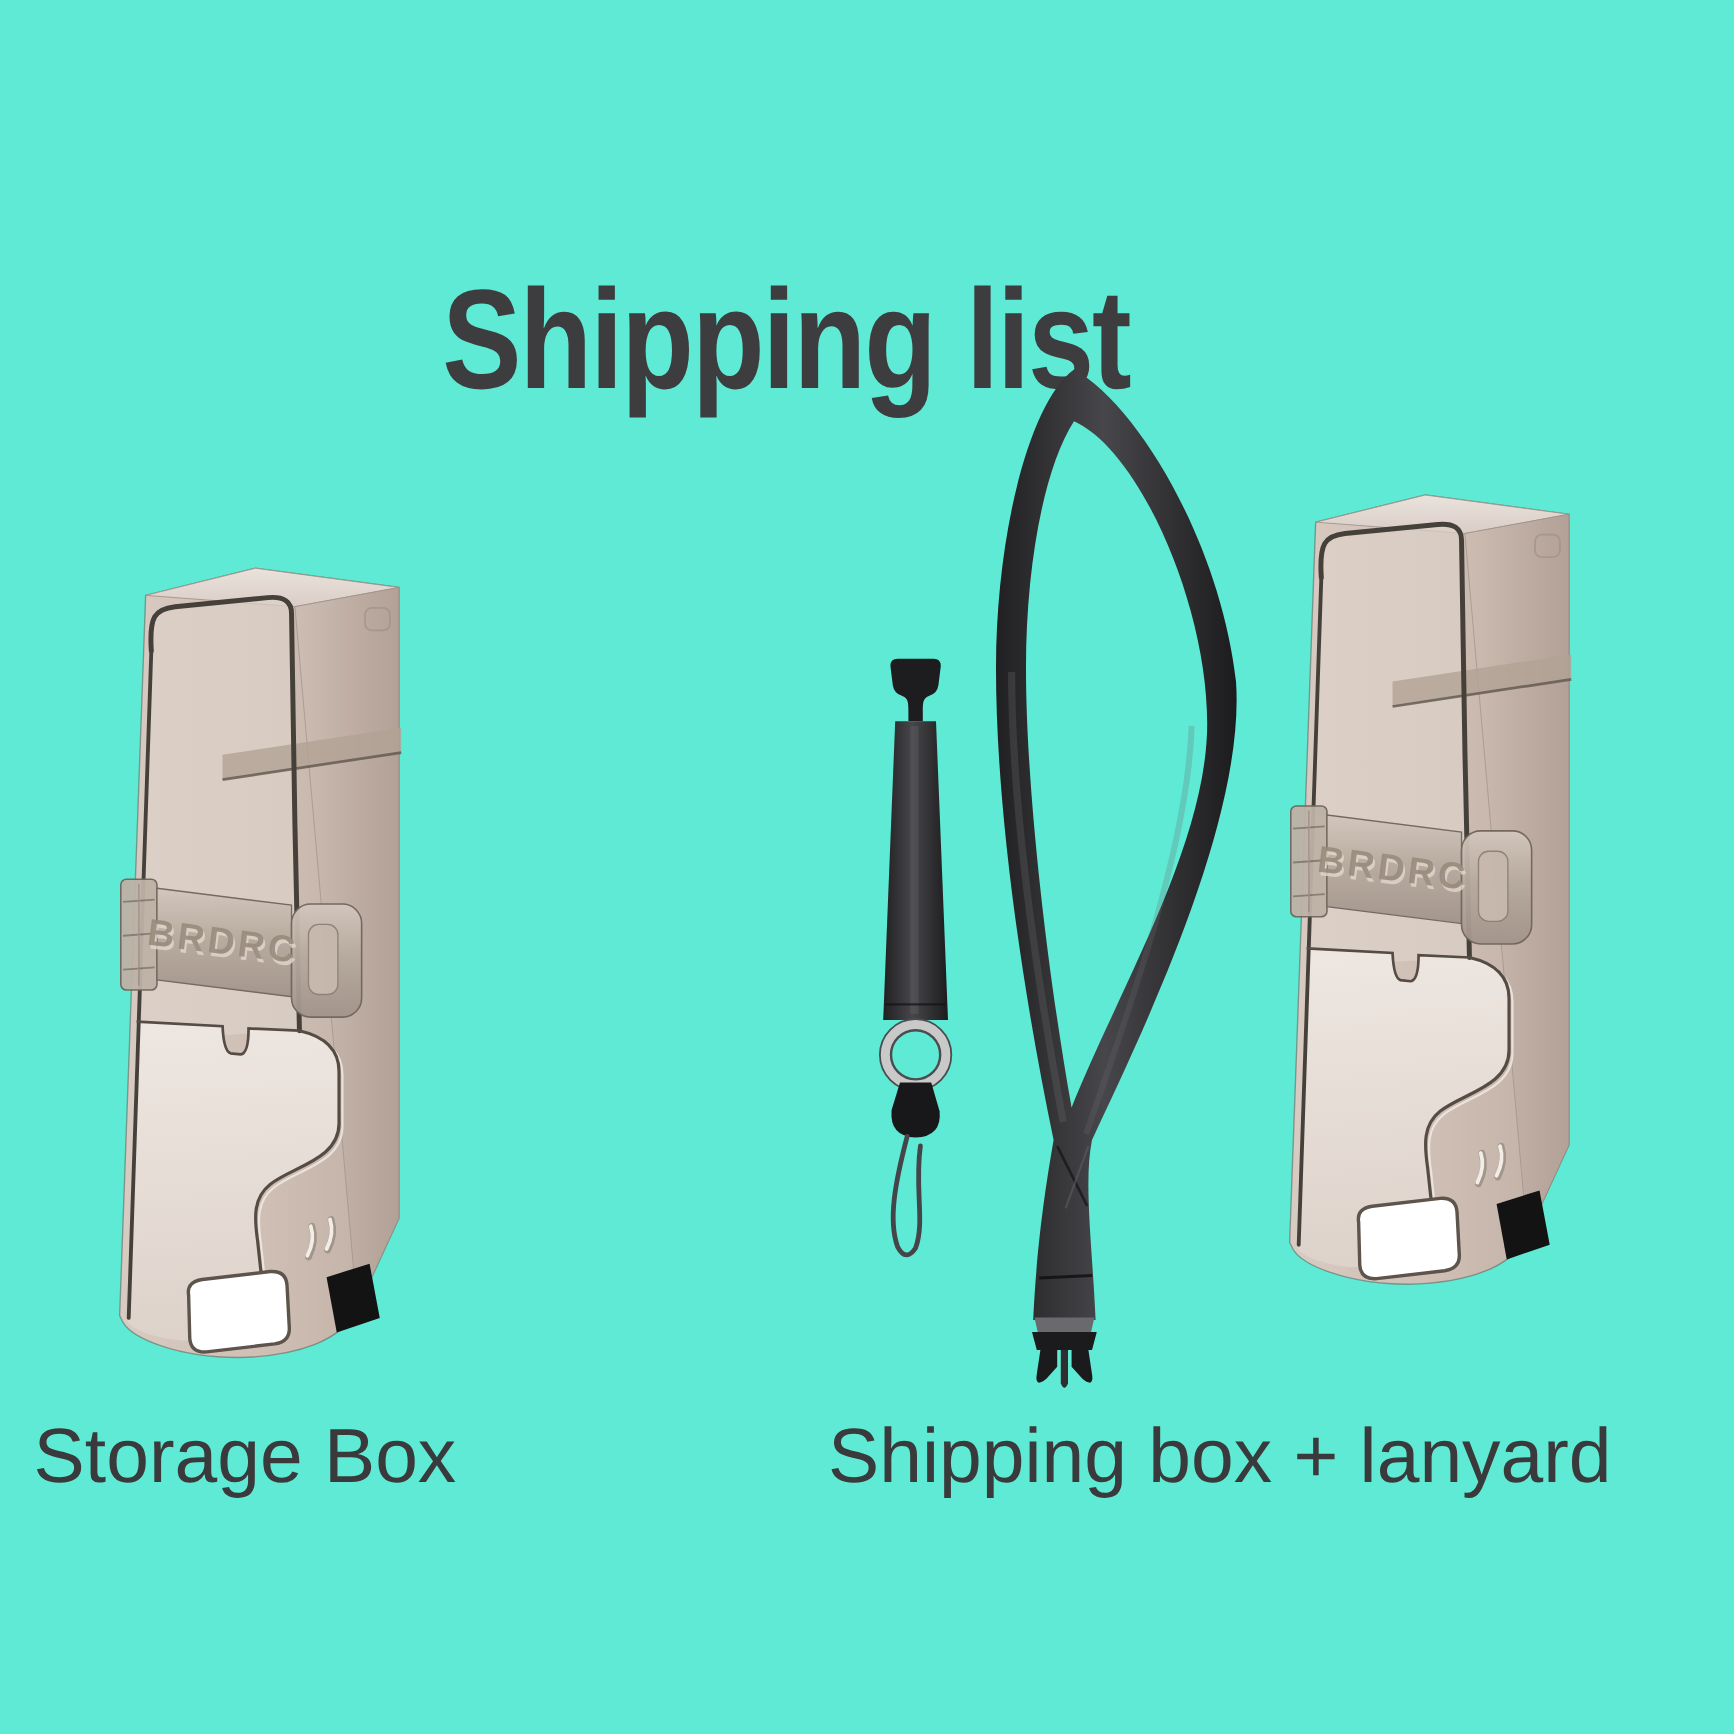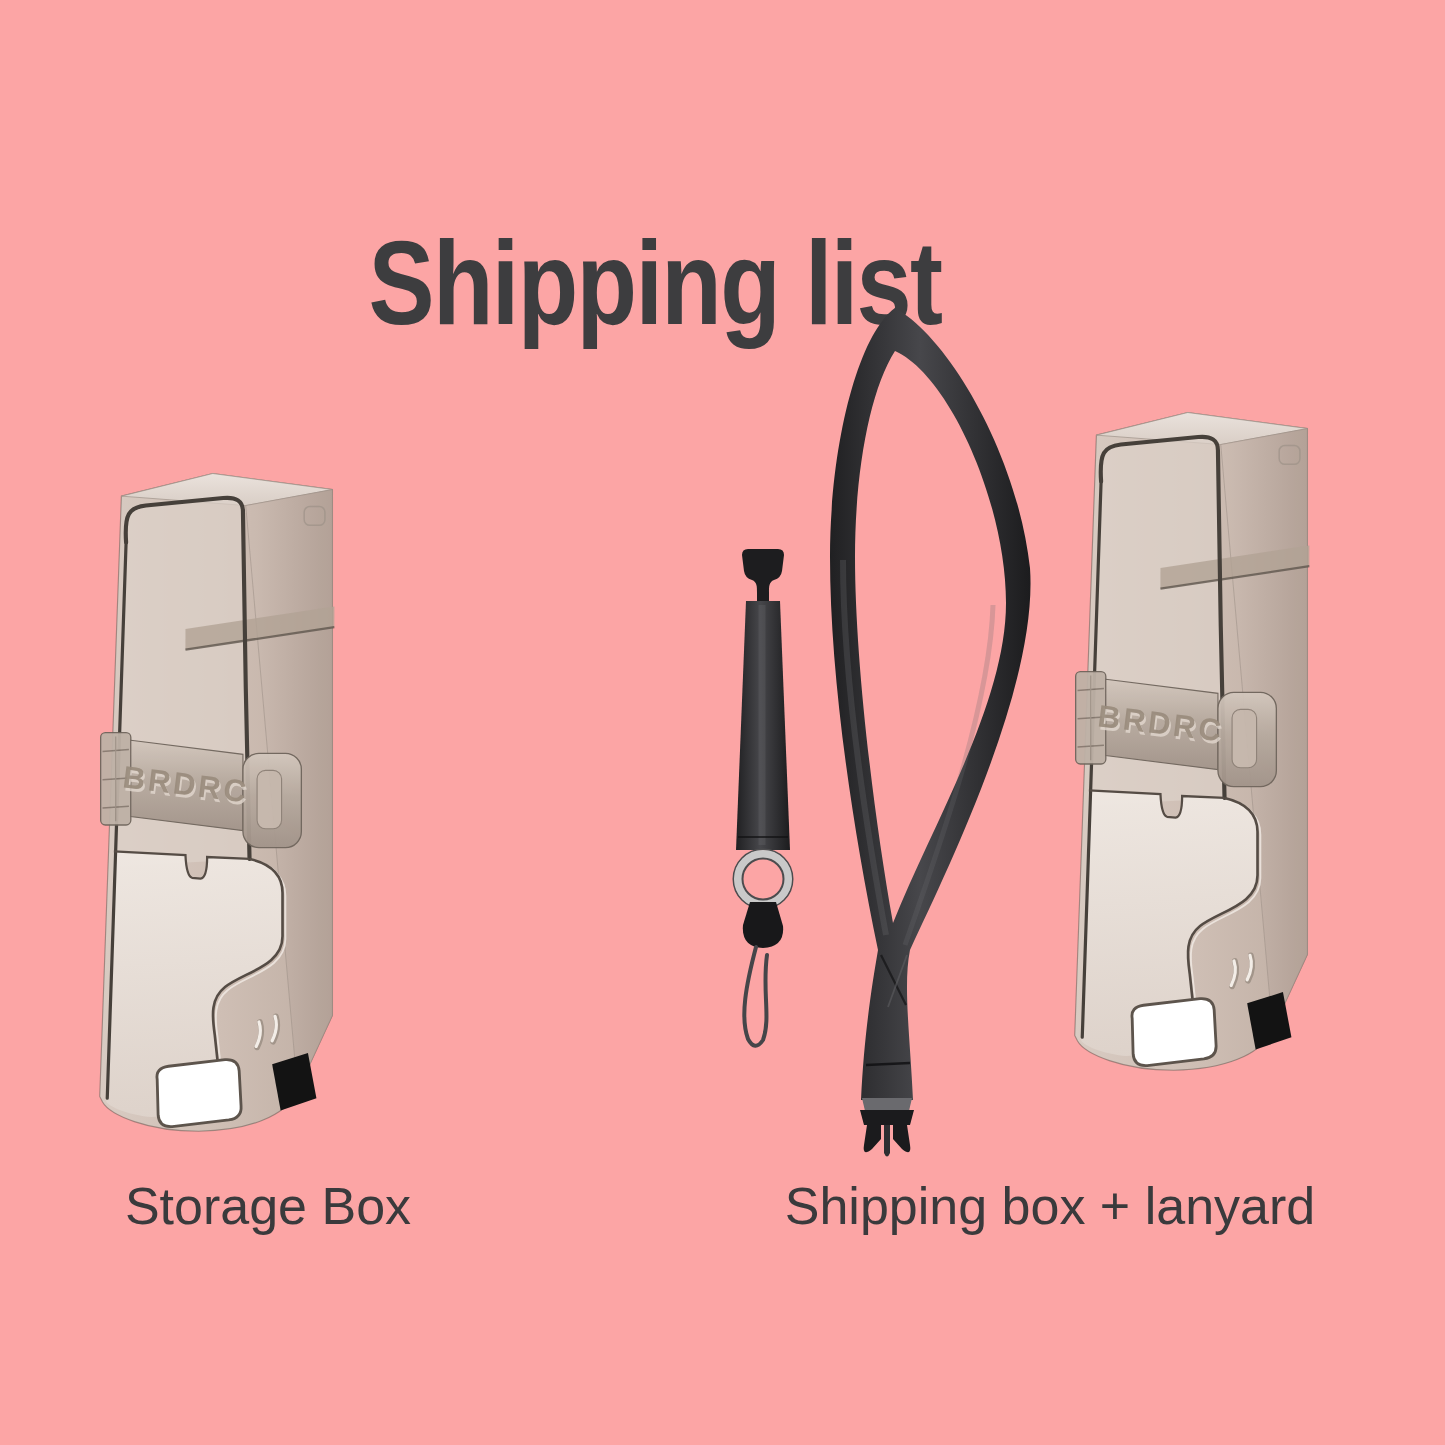--- a/index.html
+++ b/index.html
@@ -1,26 +1,26 @@
 <!DOCTYPE html>
 <html><head>
 <meta charset="utf-8">
 <style>
   html,body{margin:0;padding:0;background:#ffffff;}
-  .stage{position:relative;width:1445px;height:1445px;background:#fca5a5;overflow:hidden;
+  .stage{position:relative;width:1445px;height:1445px;background:#5eead4;overflow:hidden;
          font-family:"Liberation Sans",sans-serif;}
   .title{position:absolute;left:255px;top:140px;width:800px;text-align:center;
          font-size:118px;font-weight:bold;color:#3d3d3f;letter-spacing:-2px;line-height:1.1;white-space:nowrap;}
   .title span{display:inline-block;transform:scaleX(.84);transform-origin:center;}
   figure{margin:0;padding:0;position:absolute;}
   .box-left{left:95px;top:433px;width:245px;height:735px;}
   .box-right{left:1070px;top:372px;width:245px;height:735px;}
   .lanyard{left:700px;top:305px;width:360px;height:860px;}
   figure svg{width:100%;height:100%;display:block;}
-  .caption{position:absolute;font-size:52px;color:#3a3a3c;text-align:center;white-space:nowrap;line-height:1.1;}
+  .caption{position:absolute;font-size:64px;color:#3a3a3c;white-space:nowrap;line-height:1.1;}
   .caption-left{left:28px;top:1178px;width:480px;}
   .caption-right{left:690px;top:1178px;width:720px;}
   svg text{font-family:"Liberation Sans",sans-serif;}
 </style>
 </head>
 <body>
 
 <svg width="0" height="0" style="position:absolute" aria-hidden="true">
   <defs>
     <linearGradient id="gFront" x1="0" y1="0" x2="1" y2="0">

